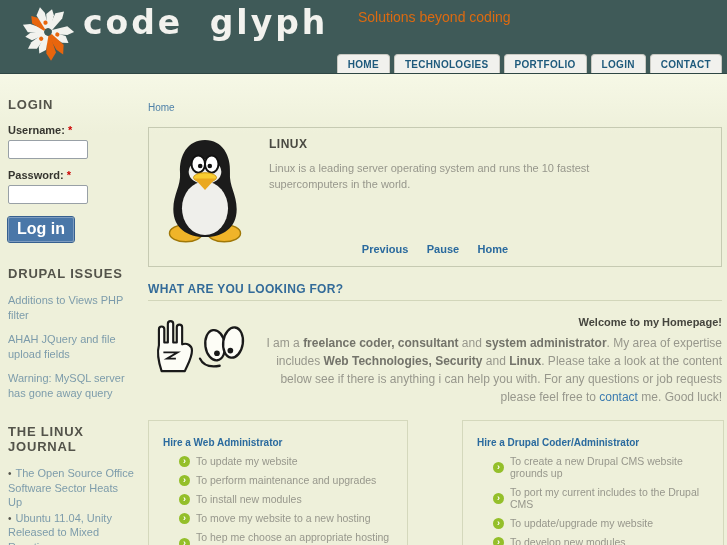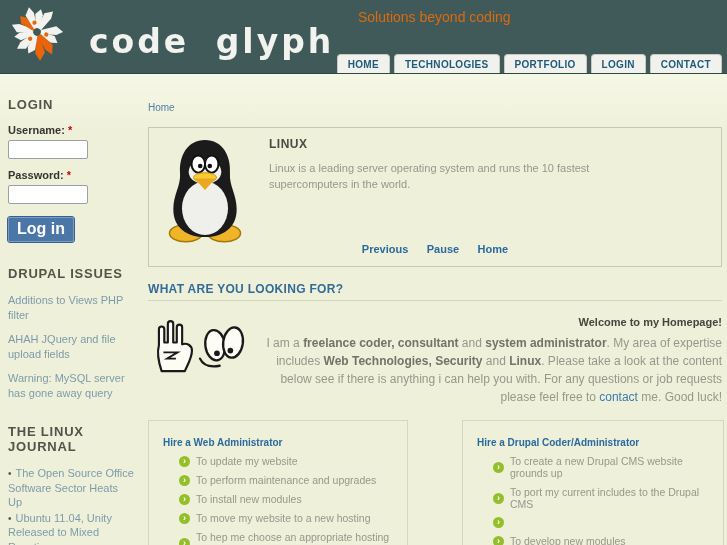--- a/index.html
+++ b/index.html
@@ -1,21 +1,21 @@
 <!DOCTYPE html>
 <html><head>
 <meta charset="utf-8">
 <style>
   html,body{margin:0;padding:0;}
   body{font-family:"Liberation Sans","DejaVu Sans",sans-serif;}
   .page{position:relative;width:727px;height:545px;overflow:hidden;background:#eef0da;}
 
   
   .header{position:relative;height:73px;background:#3f5a58;border-bottom:1px solid #2e4644;}
-  .logo{position:absolute;left:8px;top:3px;display:flex;align-items:flex-end;gap:17px;}
+  .logo{position:absolute;left:19px;top:3px;display:flex;align-items:flex-start;}
   .logo-text{color:#f2f2ee;font-weight:bold;font-size:33px;letter-spacing:3px;word-spacing:12px;margin-left:6px;font-family:"DejaVu Sans",sans-serif;}
   .tagline{position:absolute;left:358px;top:9px;color:#dd6a10;font-size:14px;}
   .tabs{position:absolute;right:5px;bottom:0;display:flex;gap:4px;}
   .tab{background:#f1f1ed;color:#1e5a7c;font-size:10px;font-weight:bold;padding:4px 10px 3px;border:1px solid #c9c9c2;border-bottom:none;border-radius:4px 4px 0 0;text-decoration:none;letter-spacing:0.3px;}
 
   
   .body{display:flex;padding:23px 5px 0 8px;background:linear-gradient(#f6f8e6,#eef0da 60px);height:472px;box-sizing:border-box;}
   .sidebar{width:126px;flex:none;}
   .main{flex:1;margin-left:14px;min-width:0;}
 
@@ -265,20 +265,21 @@
                 <a href="#" style="color:inherit;text-decoration:none;">To create a new Drupal CMS website grounds up</a>
               </div>
 
                 <div class="box-item">
                 <span class="arrow-icon">›</span>
                 <a href="#" style="color:inherit;text-decoration:none;">To port my current includes to the Drupal CMS</a>
               </div>
 
                 <div class="box-item">
                 <span class="arrow-icon">›</span>
+                <a href="#" style="color:inherit;text-decoration:none;">To update/upgrade my website</a>
               </div>
 
                 <div class="box-item">
                 <span class="arrow-icon">›</span>
                 <a href="#" style="color:inherit;text-decoration:none;">To develop new modules</a>
               </div>
 
               </div>
           </div>
 

